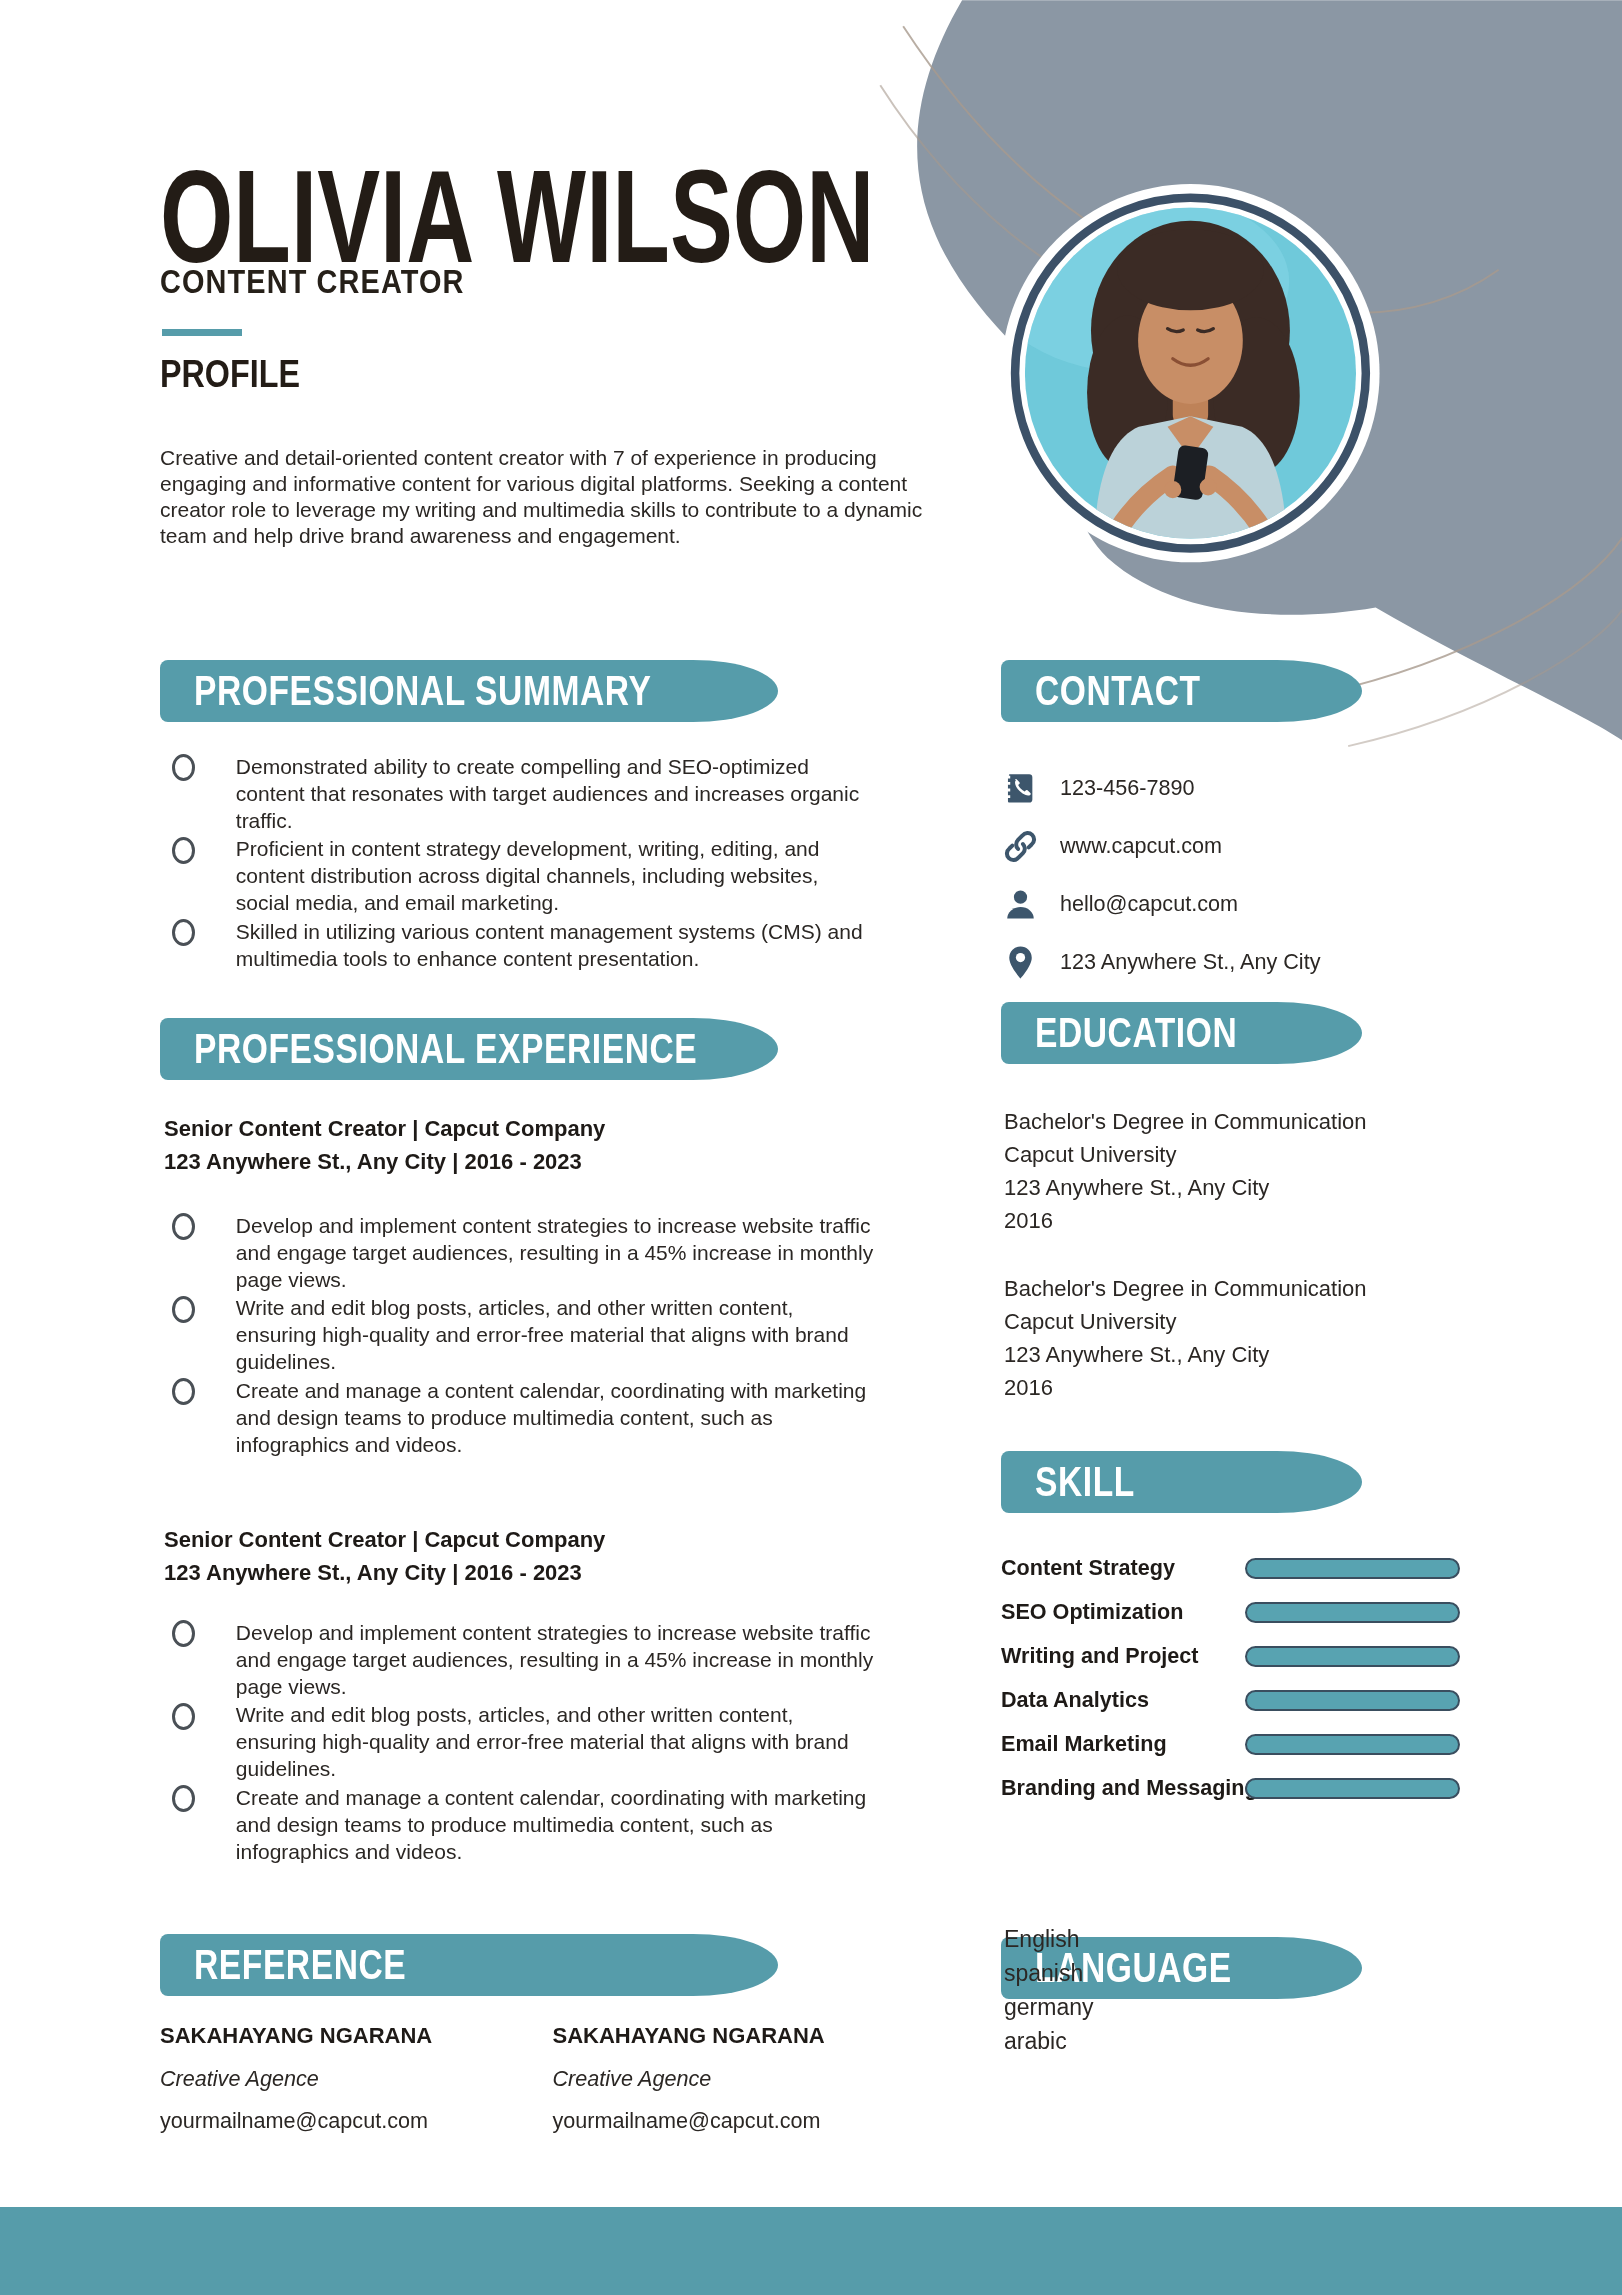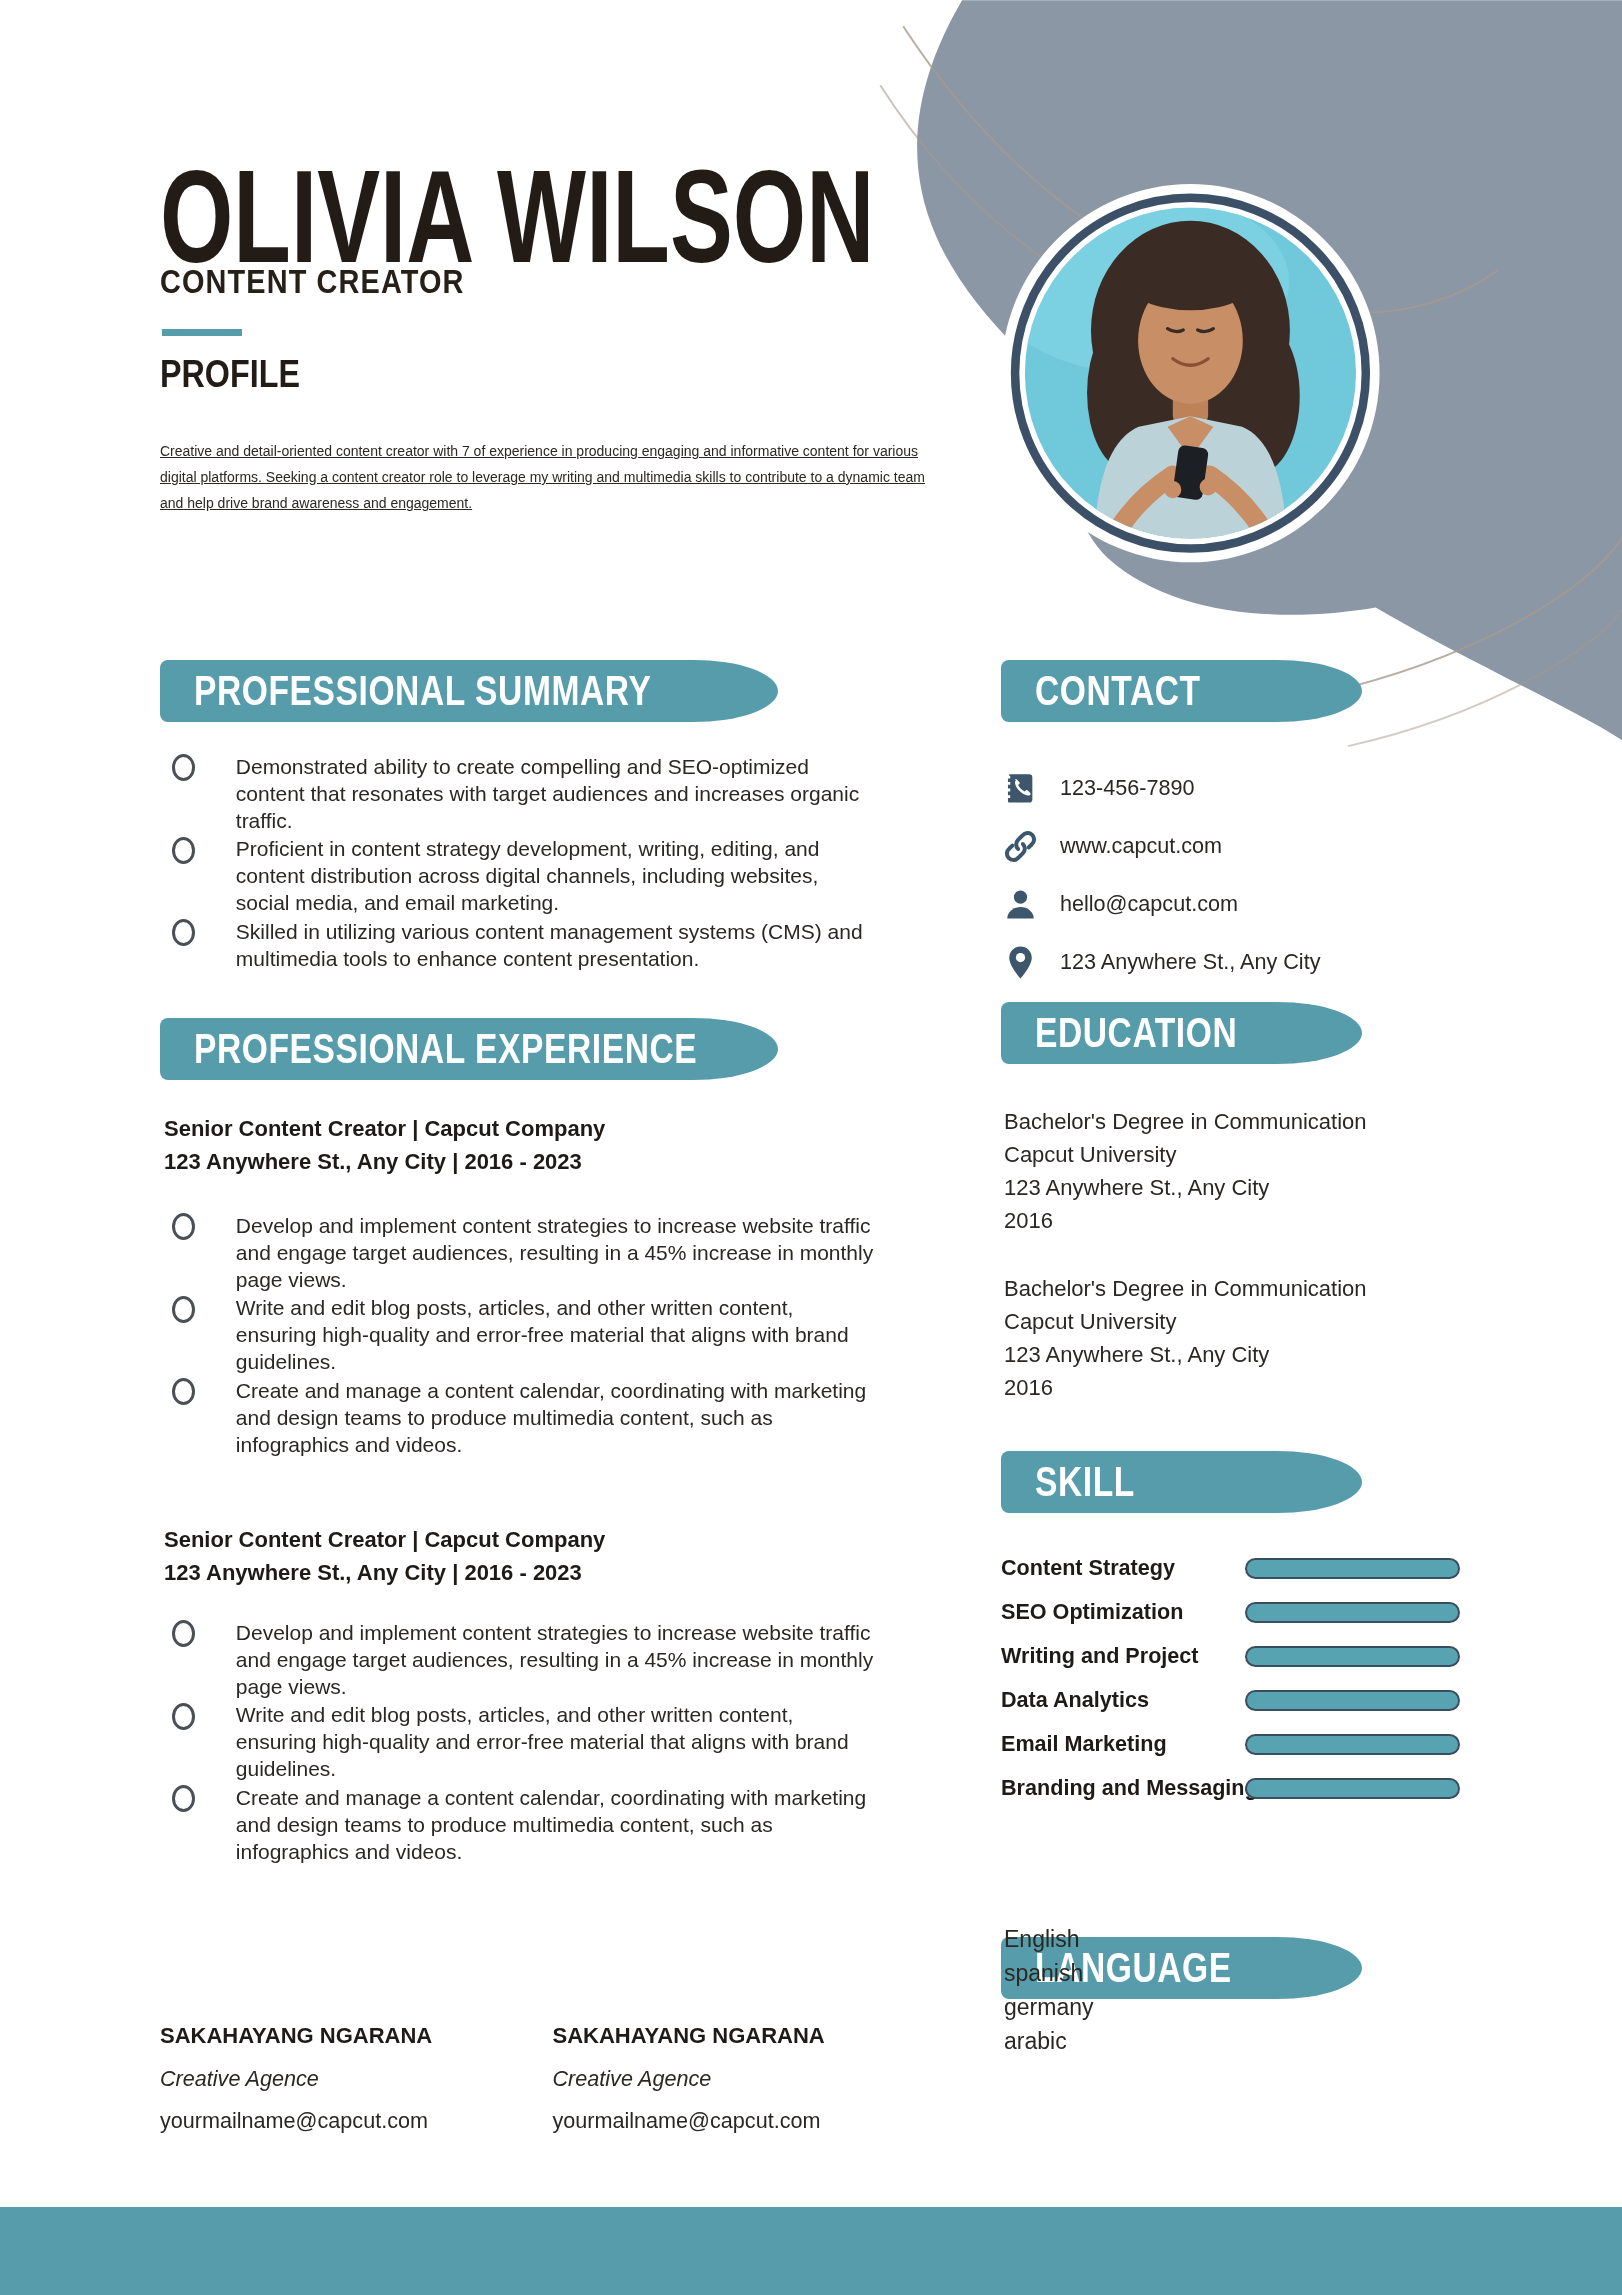--- a/index.html
+++ b/index.html
@@ -25,21 +25,21 @@
 
   
   .name{position:absolute;left:160px;top:151px;font-size:131px;font-weight:700;line-height:1;color:var(--ink);white-space:nowrap;}
   .squeeze{display:inline-block;transform-origin:0 50%;}
   .sx72{transform:scaleX(.72);}
   .sx80{transform:scaleX(.80);}
   .sx85{transform:scaleX(.85);}
   .subtitle{position:absolute;left:160px;top:262px;font-size:34px;font-weight:600;letter-spacing:1.3px;color:#262019;white-space:nowrap;}
   .divider{position:absolute;left:162px;top:329px;width:80px;height:7.2px;background:var(--teal);}
   .profile-h{position:absolute;left:160px;top:353px;font-size:38px;font-weight:700;color:var(--ink);white-space:nowrap;}
-  .profile-p{position:absolute;left:160px;top:424px;width:775px;font-size:14px;line-height:26px;text-decoration:underline;}
+  .profile-p{position:absolute;left:160px;top:424px;width:775px;font-size:21px;line-height:26px;}
 
   
   .banner{
     position:absolute;height:62px;background:var(--teal);display:flex;align-items:center;
     padding-left:34px;box-sizing:border-box;
     border-radius:7.9px 85px 85px 7.9px / 7.9px 31px 31px 7.9px;
   }
   .banner.left{left:160px;width:618px;}
   .banner.right{left:1001px;width:361px;}
   .banner span{font-size:42px;font-weight:700;color:#fff;white-space:nowrap;letter-spacing:0.7px;}
@@ -195,20 +195,23 @@
     <div class="bullet">
       <span class="ring"></span>
       <p>Write and edit blog posts, articles, and other written content, ensuring high-quality and error-free material that aligns with brand guidelines.</p>
     </div>
     <div class="bullet">
       <span class="ring"></span>
       <p>Create and manage a content calendar, coordinating with marketing and design teams to produce multimedia content, such as infographics and videos.</p>
     </div>
   </div>
 
+  <div class="banner left layer" style="top:1934px;">
+    <span class="squeeze sx80">REFERENCE</span>
+  </div>
   <div class="refs layer">
     <div class="ref">
       <p class="r-name">SAKAHAYANG NGARANA</p>
       <p class="r-co">Creative Agence</p>
       <p class="r-mail">yourmailname@capcut.com</p>
     </div>
     <div class="ref">
       <p class="r-name">SAKAHAYANG NGARANA</p>
       <p class="r-co">Creative Agence</p>
       <p class="r-mail">yourmailname@capcut.com</p>

